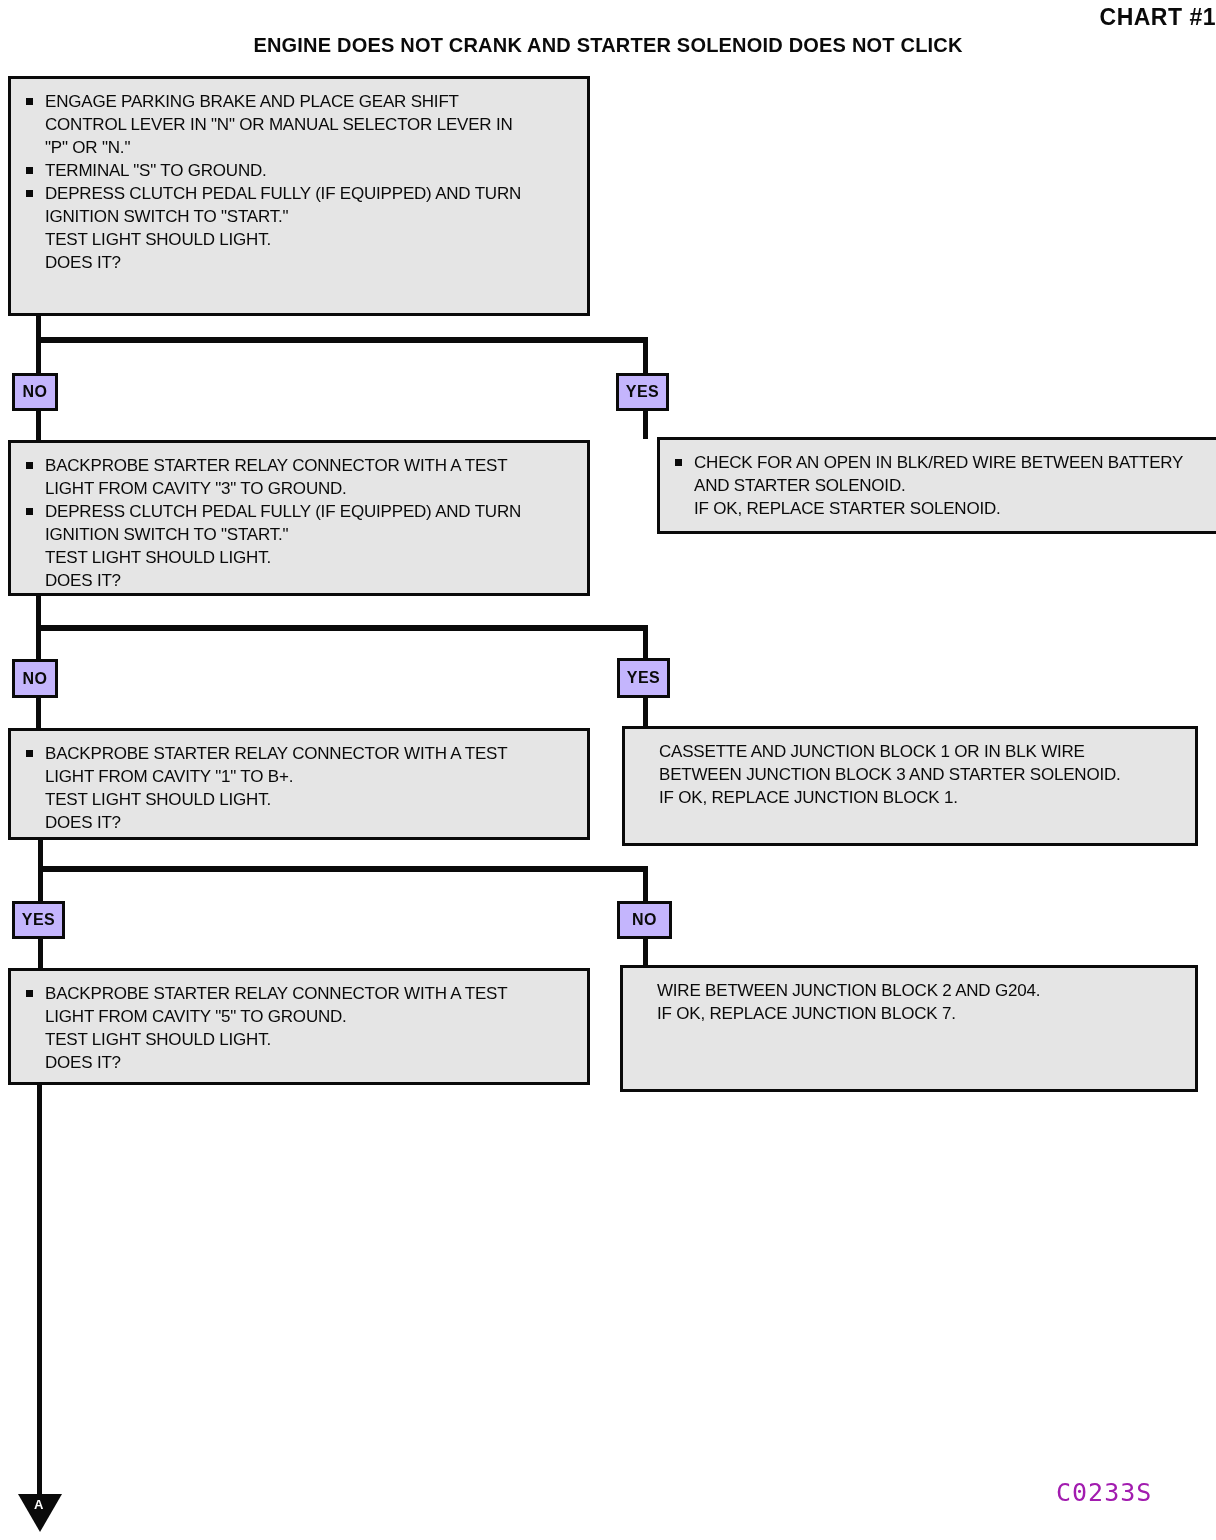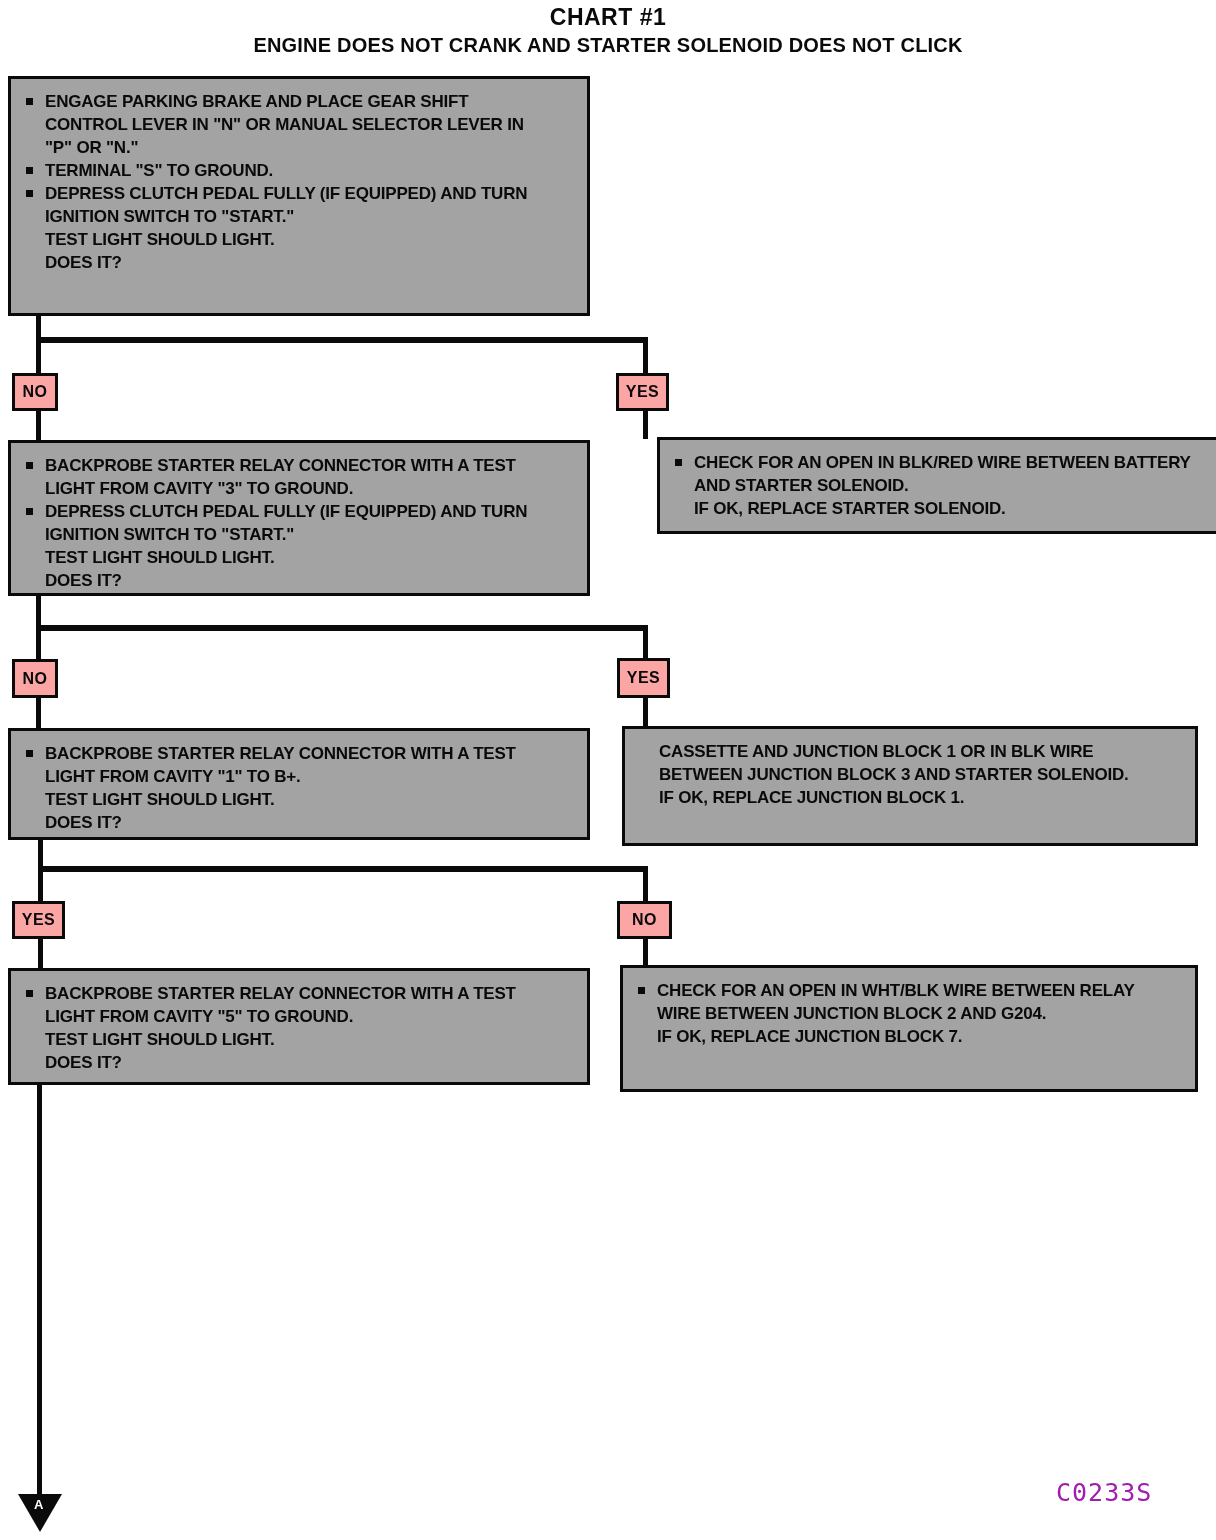--- a/index.html
+++ b/index.html
@@ -19,32 +19,33 @@
   .title-wrap {
     position: absolute;
     top: 4px; left: 0;
     width: 100%;
     text-align: center;
   }
   .chart-title {
     font-size: 23px;
     font-weight: 700;
     letter-spacing: 0.5px;
+    text-align: right;
   }
   .chart-subtitle {
     font-size: 20px;
     font-weight: 700;
     margin-top: 3px;
     letter-spacing: 0.2px;
   }
   .fc-box {
     position: absolute;
     border: 3px solid #0a0a0a;
-    background: #a3a3a3;
-    font-weight: 700;
+    background: #e5e5e5;
+    font-weight: 400;
     font-size: 17px;
   }
   .fc-box .lines { padding-top: 11px; }
   .line {
     position: relative;
     padding-left: 34px;
     line-height: 23px;
     white-space: nowrap;
     letter-spacing: -0.2px;
   }
@@ -54,21 +55,21 @@
     left: 15px;
     top: 8px;
     width: 7px;
     height: 7px;
     background: #0a0a0a;
   }
   .line.has-bullet .bullet-marker { display: block; }
   .decision {
     position: absolute;
     border: 3px solid #0a0a0a;
-    background: #fca5a5;
+    background: #c4b5fd;
     font-weight: 700;
     font-size: 16px;
     display: flex;
     align-items: center;
     justify-content: center;
     letter-spacing: 0.5px;
   }
   .vline, .hline {
     position: absolute;
     background: #0a0a0a;
@@ -192,21 +193,20 @@
     <div class="lines">
         <div class="line has-bullet"><span class="bullet-marker"></span><span class="line-text">BACKPROBE STARTER RELAY CONNECTOR WITH A TEST</span></div>
         <div class="line"><span class="line-text">LIGHT FROM CAVITY "5" TO GROUND.</span></div>
         <div class="line"><span class="line-text">TEST LIGHT SHOULD LIGHT.</span></div>
         <div class="line"><span class="line-text">DOES IT?</span></div>
       </div>
   </div>
 
   <div class="fc-box" style="left:620px; top:965px; width:578px; height:127px;">
     <div class="lines">
-        <div class="line has-bullet"><span class="bullet-marker"></span><span class="line-text">CHECK FOR AN OPEN IN WHT/BLK WIRE BETWEEN RELAY</span></div>
         <div class="line"><span class="line-text">WIRE BETWEEN JUNCTION BLOCK 2 AND G204.</span></div>
         <div class="line"><span class="line-text">IF OK, REPLACE JUNCTION BLOCK 7.</span></div>
       </div>
   </div>
 
   <div class="vline" style="left:37px; top:1084px; width:5px; height:412px;"></div>
   <div class="arrow-head" style="left:18px; top:1494px;"></div>
   <div class="arrow-letter" style="left:34px; top:1497px;">A</div>
 
   <div class="figure-code" style="left:1056px; top:1478px;">C0233S</div>

